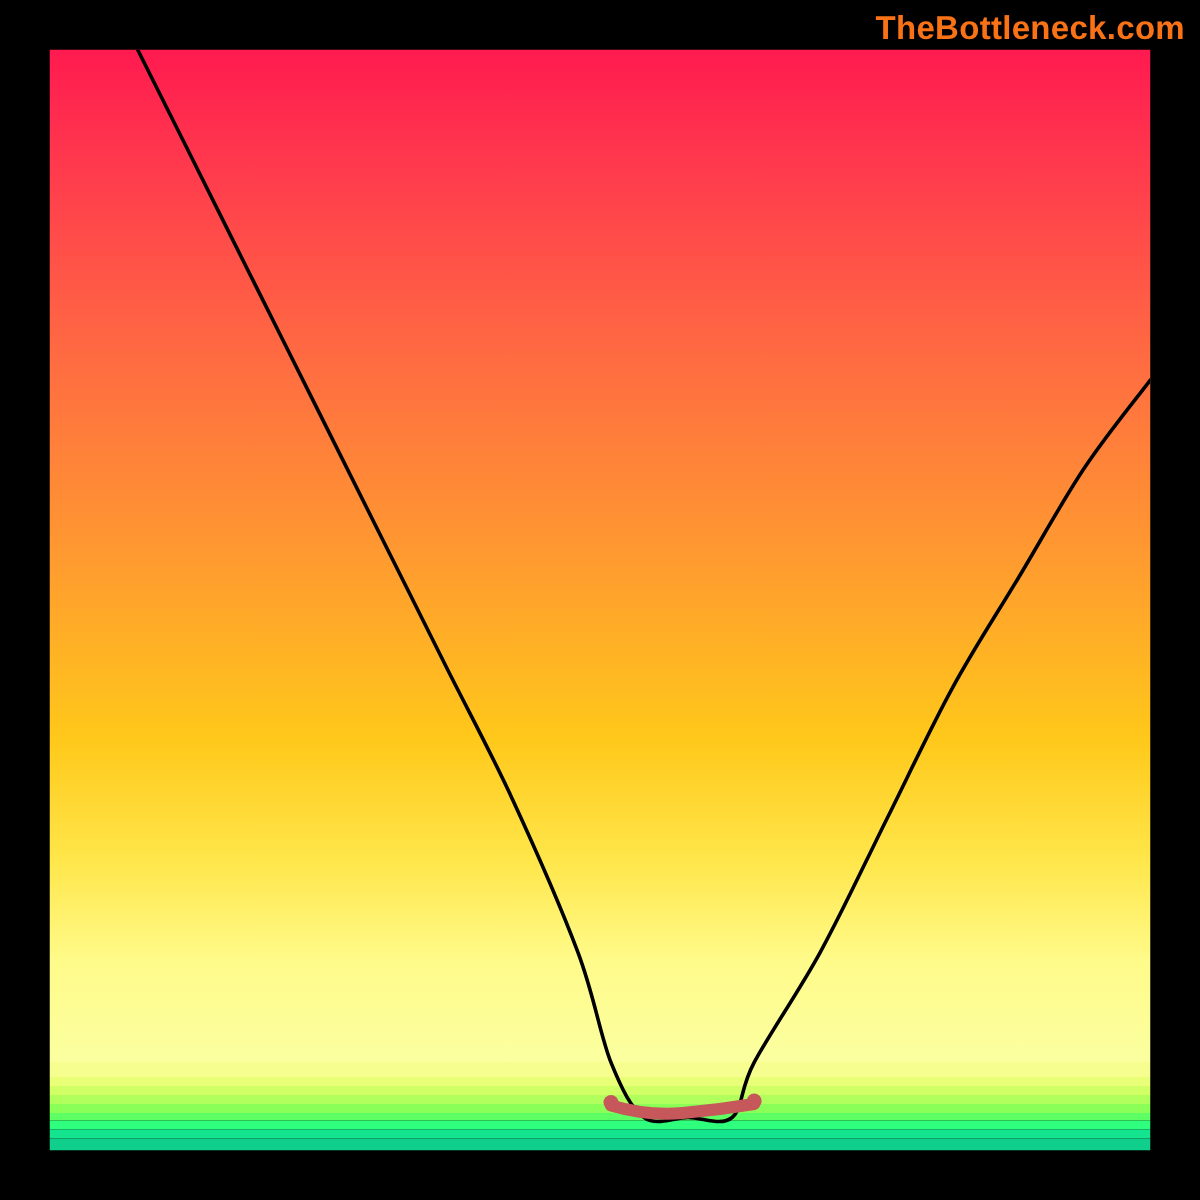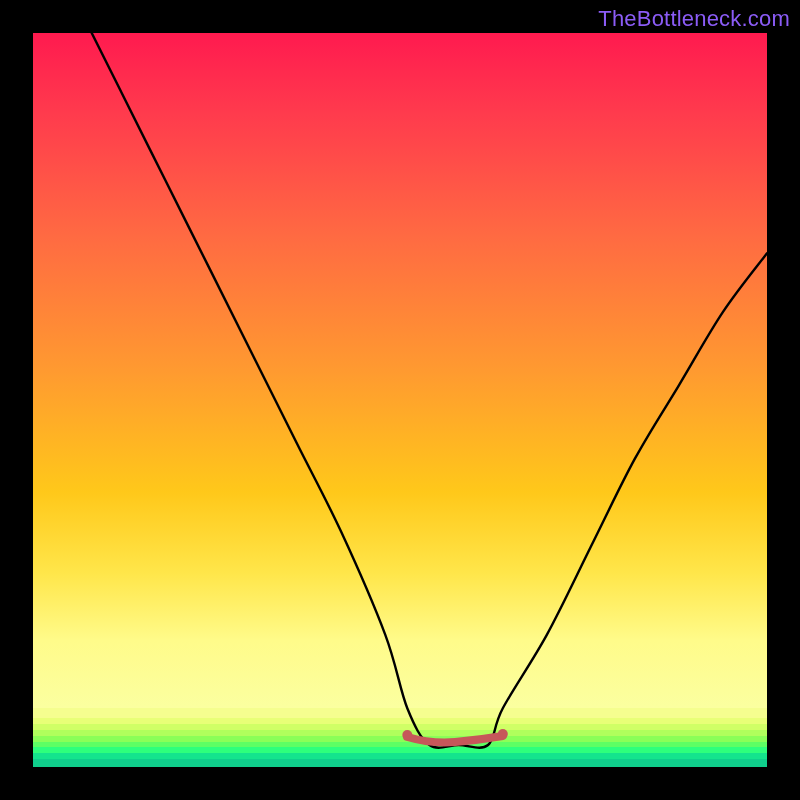--- a/index.html
+++ b/index.html
@@ -63,23 +63,23 @@
   .s8 { background: #14e48d; }
   .s9 { background: #10cf8c; flex-grow: 1.3; }
   .curve {
     position: absolute;
     inset: 0;
   }
   .watermark {
     position: absolute;
     top: 6px;
     right: 10px;
-    color: #8b5cf6;
+    color: #f97316;
     font-size: 22px;
-    font-weight: 400;
+    font-weight: 700;
     letter-spacing: 0.2px;
     user-select: none;
   }
 </style>
 </head>
 <body>
 
 <div class="frame">
 
   <div class="watermark">TheBottleneck.com</div>

